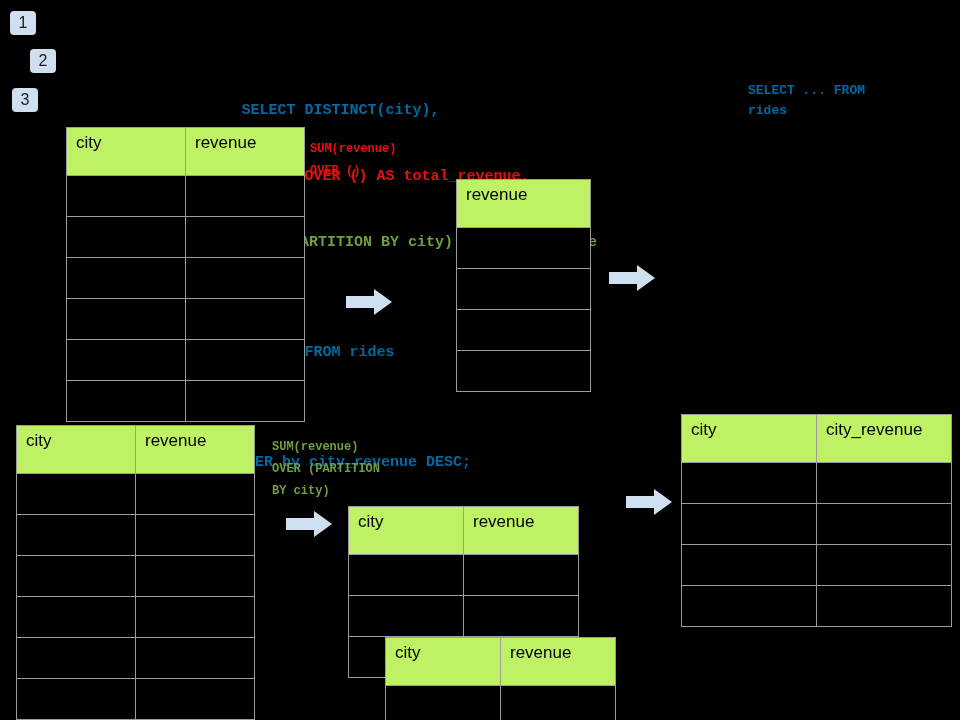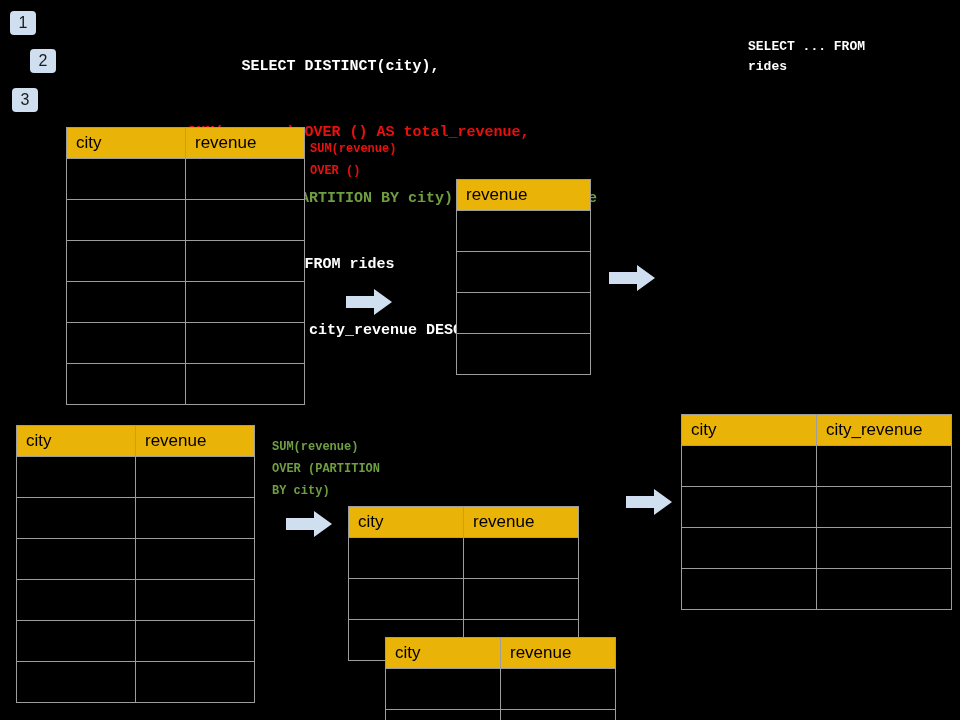--- a/index.html
+++ b/index.html
@@ -36,21 +36,21 @@
     position: absolute;
     font-family: "Liberation Mono", monospace;
     font-size: 15px;
     line-height: 22px;
     white-space: pre;
     font-weight: bold;
     letter-spacing: 0px;
     text-align: center;
   }
   .sql-line { white-space: pre; }
-  .c-purple { color: #ffffff; }
+  .c-purple { color: #0369a1; margin-top: 44px; }
   .c-red    { color: #e8110e; }
   .c-green  { color: #6f9e41; }
 
   
   .annot {
     position: absolute;
     font-family: "Liberation Mono", monospace;
     font-size: 12px;
     line-height: 22px;
     white-space: pre;
@@ -63,27 +63,27 @@
     border-collapse: collapse;
     table-layout: fixed;
     background: #000000;
   }
   .tbl th, .tbl td {
     border: 1px solid #9d9d9d;
     padding: 0;
     margin: 0;
   }
   .tbl th {
-    background: #eab308;
+    background: #bef264;
     color: #000000;
     font-family: "Liberation Sans", sans-serif;
     font-size: 17px;
     font-weight: normal;
     text-align: left;
-    padding: 5px 0 5px 9px;
+    padding: 5px 0 22px 9px;
     height: 26px;
     box-sizing: border-box;
   }
   .tbl td {
     background: #000000;
     height: 40px;
   }
 
   
   .arrow {

